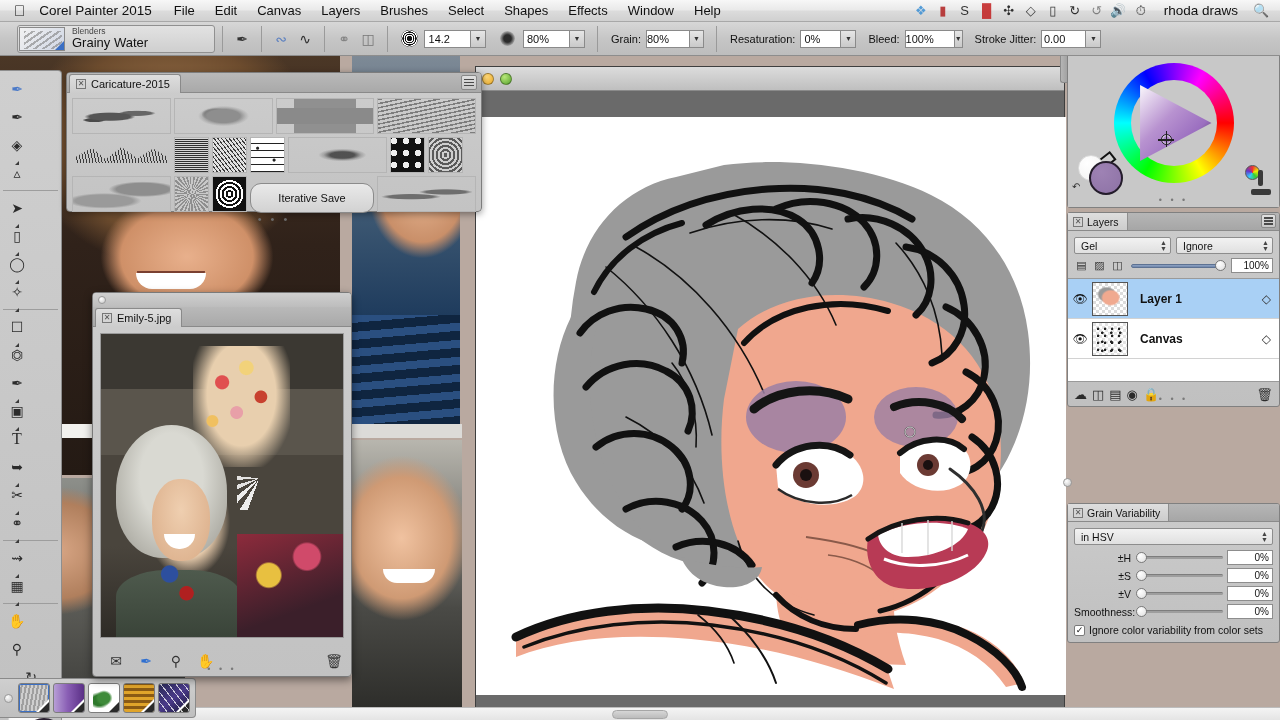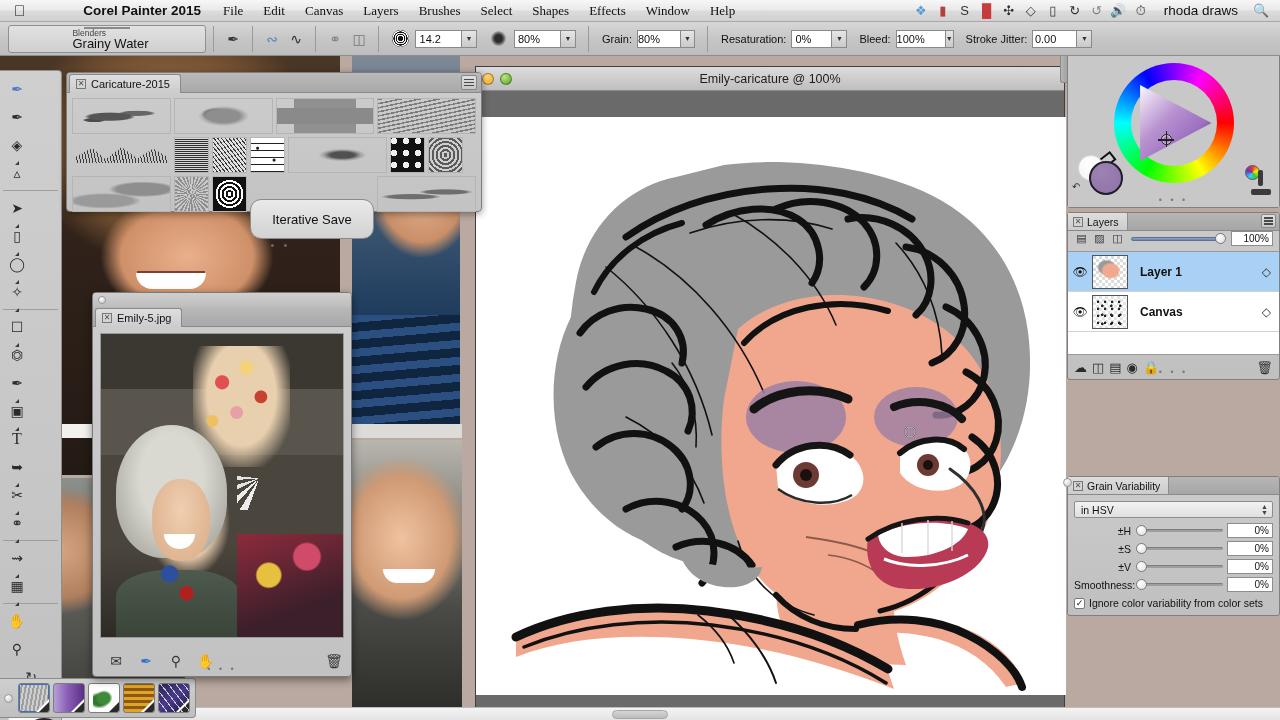--- a/index.html
+++ b/index.html
@@ -45,36 +45,36 @@
   .ph-white2 { position:absolute; left:352px; top:424px; width:110px; height:14px; background:#dcdbd8; }
 
   
   #menubar {
     position:absolute; left:0; top:0; width:1280px; height:22px; z-index:900;
     background: linear-gradient(180deg,#f7f7f7 0%, #e9e9e9 48%, #dcdcdc 52%, #d0d0d0 100%);
     border-bottom:1px solid #a8a8a8;
     display:flex; align-items:center; font-size:13px; color:#101010;
   }
   #menubar .apple { padding:0 14px 0 14px; font-size:15px; line-height:1; }
-  #menubar .appname { font-weight:bold; font-size:13.5px; padding:0 12px 0 0;margin-left:44px; }
-  #menubar .mi { padding:0 10px; white-space:nowrap;font-family:Liberation Serif, serif; }
+  #menubar .appname { font-weight:normal; font-size:13.5px; padding:0 12px 0 0; }
+  #menubar .mi { padding:0 10px; white-space:nowrap; }
   #menubar .spacer { flex:1; }
   .sysicon { width:22px; text-align:center; font-size:13px; opacity:.85; }
   #menubar .user { padding:0 12px; font-size:13.5px; }
 
   
   #propbar {
     position:absolute; left:0; top:22px; width:1280px; height:34px; z-index:880;
     background: linear-gradient(180deg,#d7d7d7 0%, #c6c6c6 50%, #bdbdbd 100%);
     border-bottom:1px solid #8d8d8d;
     display:flex; align-items:center;
   }
   .brushsel {
-    margin-left:8px; width:198px; height:28px; background:linear-gradient(180deg,#e2e2e2,#cfcfcf);
-    border:1px solid #909090; border-radius:3px; display:flex; align-items:center; padding:1px;flex-direction:column;
+    margin-left:17px; width:198px; height:28px; background:linear-gradient(180deg,#e2e2e2,#cfcfcf);
+    border:1px solid #909090; border-radius:3px; display:flex; align-items:center; padding:1px;
   }
   .brushsel .thumb { width:46px; height:24px; background:linear-gradient(135deg,#f2f2f2,#cfd6e4);
     border:1px solid #8a8a8a; position:relative; overflow:hidden; }
   .brushsel .thumb .stroke { position:absolute; left:4px; top:3px; width:38px; height:18px;
     background: repeating-linear-gradient(-35deg, rgba(120,120,120,.55) 0 2px, rgba(255,255,255,0) 2px 5px); }
   .brushsel .thumb .corner { position:absolute; right:0; bottom:0; width:0;height:0;
     border-left:9px solid transparent; border-bottom:9px solid #3b6fc4; }
   .brushsel .txt { padding-left:7px; line-height:1.05; }
   .brushsel .txt .cat { font-size:8.5px; color:#444; }
   .brushsel .txt .nm { font-size:13px; color:#111; }
@@ -168,23 +168,23 @@
   .bt-wave { background:
      radial-gradient(ellipse 48px 10px at 32% 70%, #9a9a9a 0 60%, rgba(0,0,0,0) 78%),
      radial-gradient(ellipse 44px 10px at 72% 36%, #8e8e8e 0 60%, rgba(0,0,0,0) 78%); }
   .bt-radial { background: repeating-conic-gradient(from 0deg at 50% 50%, #c9c9c9 0deg 6deg, #8f8f8f 6deg 12deg); }
   .bt-spiral { background:#111; }
   .bt-spiral::after{content:"";position:absolute;inset:2px;border-radius:50%;
      background: repeating-radial-gradient(circle at 50% 50%, #fff 0 2px, #111 2px 4px);}
   .bt-thinwave { background:
      radial-gradient(ellipse 40px 4px at 34% 58%, #6e6e6e 0 55%, rgba(0,0,0,0) 75%),
      radial-gradient(ellipse 36px 4px at 70% 44%, #6e6e6e 0 55%, rgba(0,0,0,0) 75%); }
-  .itbtn { flex:1; height:40px; margin-top:23px; border:1px solid #8b8b8b; border-radius:11px;
+  .itbtn { flex:1; height:30px; margin-top:7px; border:1px solid #8b8b8b; border-radius:11px;
     background:linear-gradient(180deg,#e9e9e9,#d2d2d2); display:flex; align-items:center; justify-content:center;
-    font-size:13px; color:#111; }
+    font-size:11px; color:#111; }
   .griphandle { text-align:center; color:#6b6b6b; font-size:11px; letter-spacing:3px; line-height:6px; }
 
   
   #refwin {
     position:absolute; left:92px; top:292px; width:260px; height:385px; z-index:830;
     background:linear-gradient(180deg,#cdcdcd,#c2c2c2);
     border:1px solid #7a7a7a; border-radius:4px; box-shadow:0 3px 9px rgba(0,0,0,.45);
   }
   #refwin .graybar { height:14px; background:linear-gradient(180deg,#cfcfcf,#bdbdbd);
      border-radius:3px 3px 0 0; position:relative; }
@@ -599,21 +599,20 @@
     <span class="rbicon">✋</span>
     <span class="rbdots">• • •</span>
     <span class="rbtrash">🗑</span>
   </div>
 </div>
 
 <div id="docwin">
   <div class="doctitle">
     <span class="wdot y"></span>
     <span class="wdot g"></span>
-    <span class="t">Emily-caricature @ 100%</span>
   </div>
   <div class="docgray"></div>
   <div class="canvaswrap">
     <div id="canvas">
       <svg width="590" height="578" viewBox="0 0 590 578">
 
         <path d="M200 60 C150 70 110 110 100 165 C88 225 92 290 108 340 C122 385 150 420 195 440
                  C240 458 300 462 350 455 C420 446 470 420 505 380 C545 335 560 275 552 215
                  C544 155 510 105 455 78 C395 48 305 40 248 48 Z" fill="#9a9a9a"></path>
         <path d="M95 200 C70 250 72 320 100 365 C120 398 150 420 180 428 C150 400 128 360 120 320
@@ -757,20 +756,30 @@
       <div class="ptab act">
         <span class="xbox">✕</span>
         <span>Layers</span>
       </div>
       <div class="pmenu">
           <i></i>
           <i></i>
           <i></i>
         </div>
     </div>
+    <div class="lrow1">
+      <div class="selbox">
+        <span>Gel</span>
+        <span class="st">▲<br>▼</span>
+      </div>
+      <div class="selbox">
+        <span>Ignore</span>
+        <span class="st">▲<br>▼</span>
+      </div>
+    </div>
     <div class="lrow2">
       <span class="licon">▤</span>
       <span class="licon">▨</span>
       <span class="licon">◫</span>
       <div class="opslider">
         <div class="track"></div>
           <div class="knob"></div>
       </div>
       <div class="opval">100%</div>
     </div>

